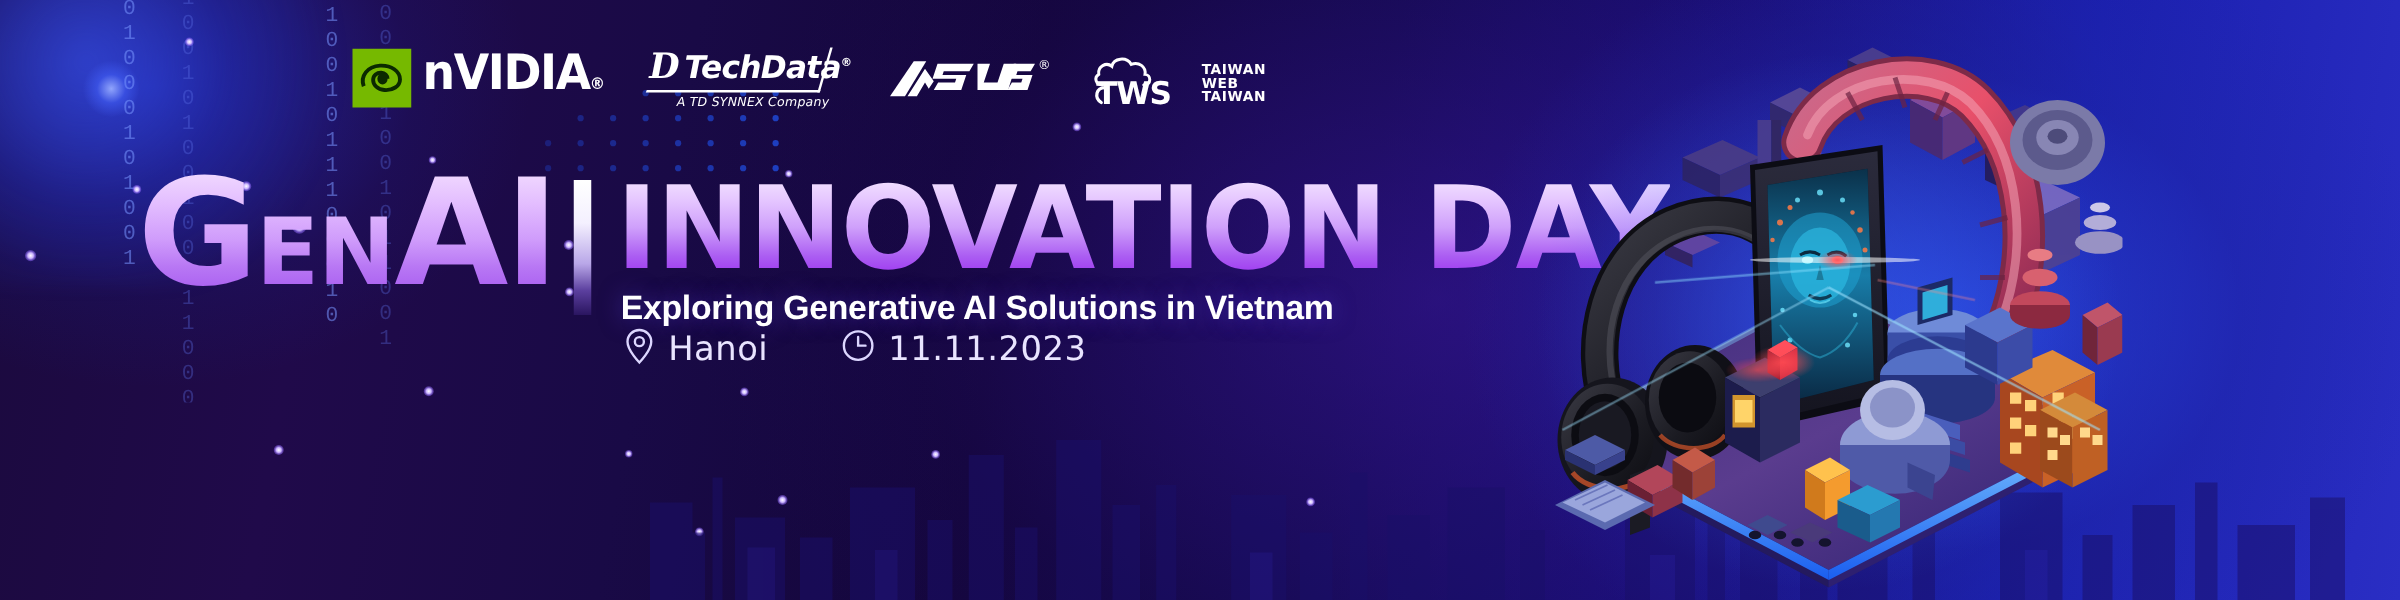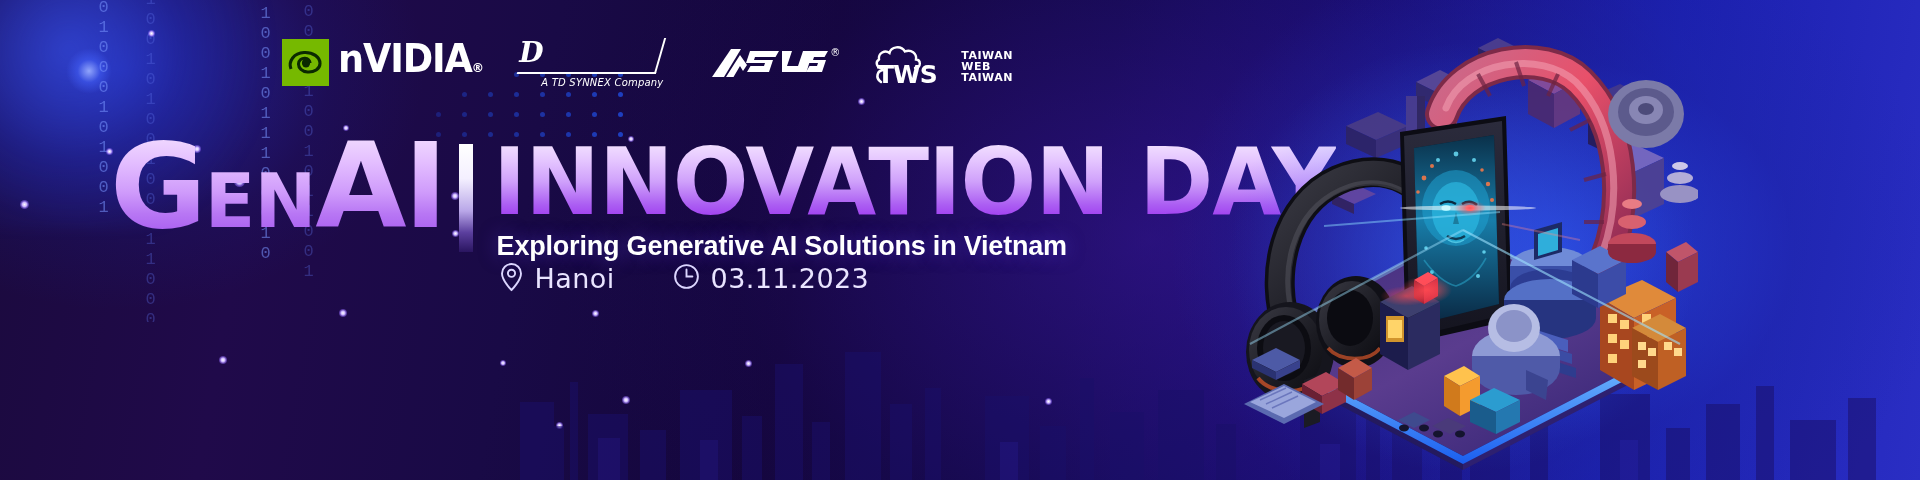--- a/index.html
+++ b/index.html
@@ -243,20 +243,21 @@
           </g>
           <ellipse cx="24" cy="24" rx="4.1" ry="4.6" fill="#0b2a00"></ellipse>
         </svg>
       </span>
       <span class="nv-word"><span>nVIDIA</span><span class="reg">®</span></span>
     </div>
 
     <div class="techdata">
       <div class="td-main">
         <span class="td-d">D</span>
+        <span class="td-word"><span>TechData</span><span class="r">®</span></span>
       </div>
       <div class="td-rule"></div>
       <div class="td-slash"></div>
       <div class="td-tag">A TD SYNNEX Company</div>
     </div>
 
     <div class="asus">
       <span>
         <svg width="118" height="36" viewBox="0 0 118 36">
           <g fill="#ffffff">
@@ -319,21 +320,21 @@
           </span>
           <span class="txt">Hanoi</span>
         </div>
         <div class="meta-item">
           <span class="ico">
             <svg width="27" height="27" viewBox="0 0 27 27">
               <circle cx="13.5" cy="13.5" r="11.4" fill="none" stroke="#dcd6ff" stroke-width="1.9"></circle>
               <path d="M13.5 6.5 L13.5 13.5 L19.4 13.5" fill="none" stroke="#dcd6ff" stroke-width="1.9" stroke-linecap="round"></path>
             </svg>
           </span>
-          <span class="txt">03.11.2023</span>
+          <span class="txt">11.11.2023</span>
         </div>
       </div>
     </div>
   </div>
 
   <div class="illus">
     <svg width="470" height="470" viewBox="0 0 470 470">
       <defs>
         <linearGradient id="plat" x1="0" y1="0" x2="1" y2="1">
           <stop offset="0" stop-color="#3d2b7a"></stop>

